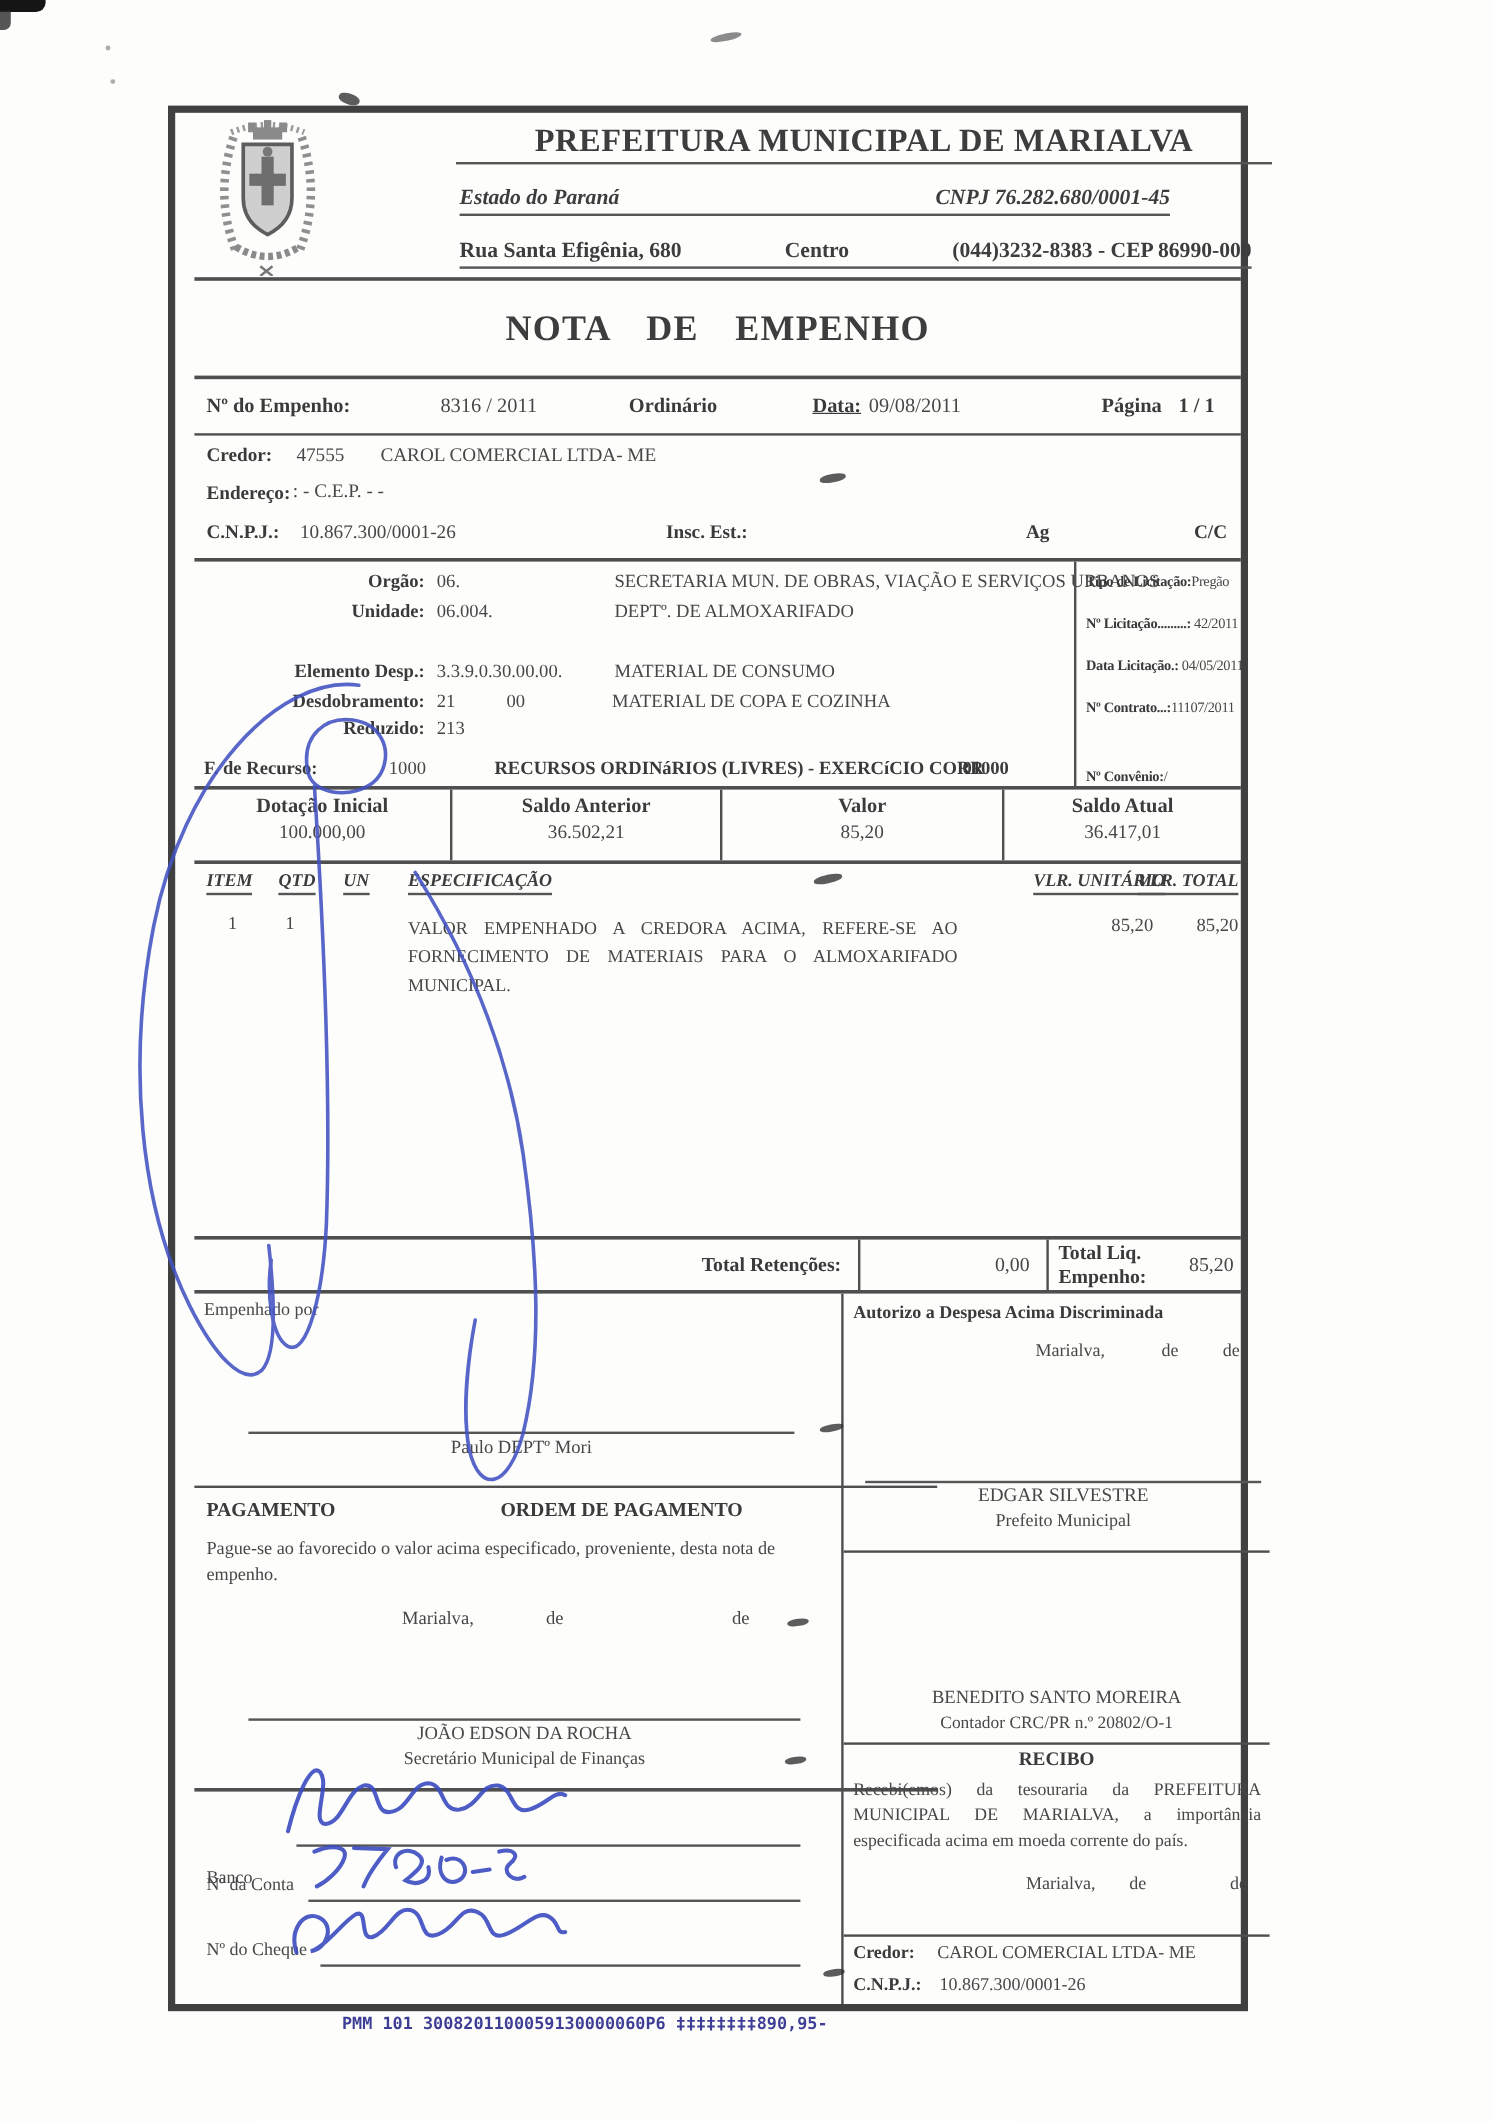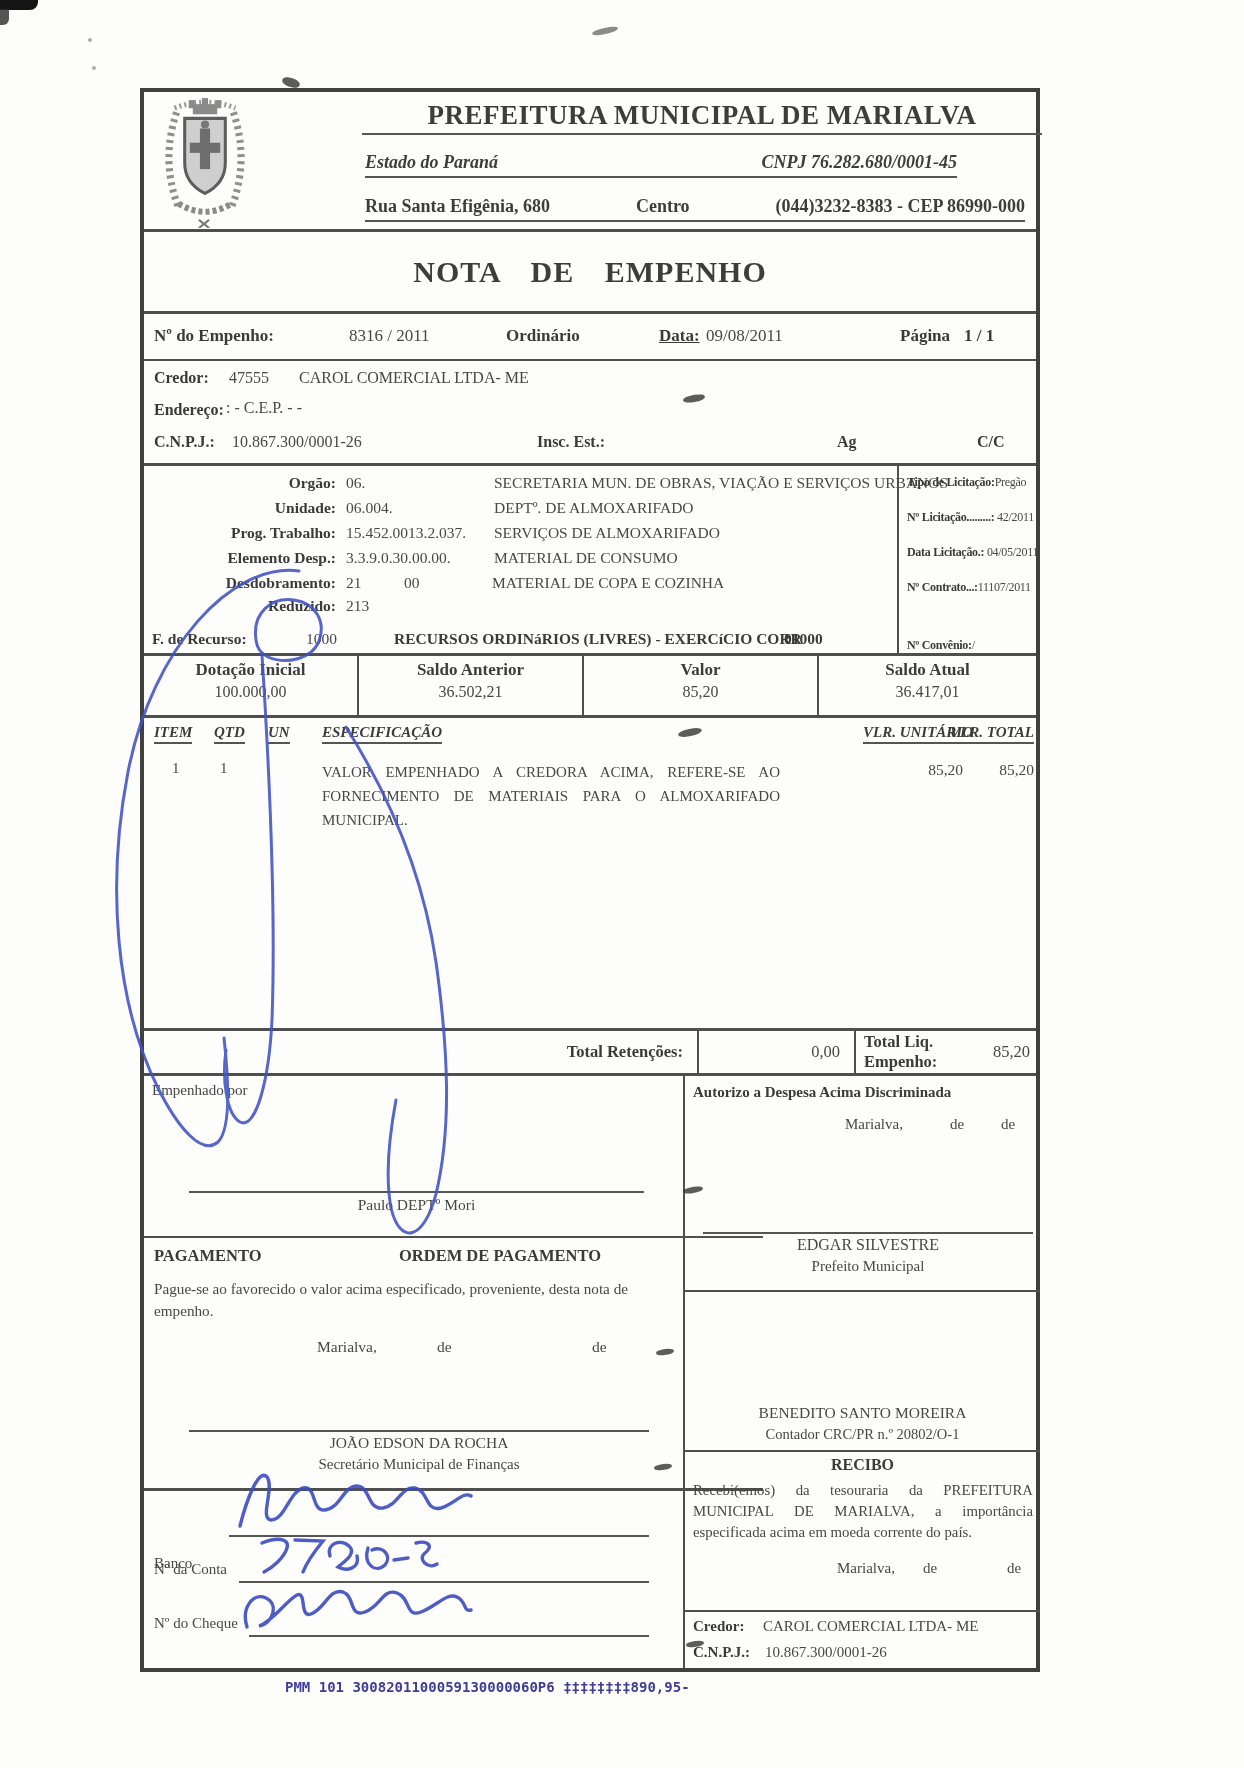--- a/index.html
+++ b/index.html
@@ -5,21 +5,21 @@
   html,body { margin:0; padding:0; background:#ffffff; }
   .page {
     position:relative; width:1244px; height:1768px; background:#fdfdfc;
     font-family:"Liberation Serif","DejaVu Serif",serif; color:#474747; overflow:hidden;
   }
   .abs { position:absolute; white-space:nowrap; }
   .bold { font-weight:bold; color:#3a3a3a; }
 
   .form {
     position:absolute; left:140px; top:88px; width:900px;
-    border:4px solid #404040; box-sizing:border-box;
+    border:6px solid #404040; box-sizing:border-box;padding-left:16px;
   }
   .form > div { box-sizing:border-box; }
 
   
   .sec-header { position:relative; height:140px; border-bottom:3px solid #4f4f4f; }
   .crest { position:absolute; left:10px; top:2px; width:102px; height:134px; }
   .h-title { position:absolute; left:218px; top:8px; width:680px; text-align:center;
     font-size:27px; font-weight:bold; color:#3d3d3d; border-bottom:2px solid #555;
     padding-bottom:2px; letter-spacing:.5px; }
   .h-line2 { position:absolute; left:221px; top:60px; width:592px; display:flex;
@@ -171,23 +171,20 @@
       <span class="abs bold" style="left:833px; top:72px;">C/C</span>
     </div>
 
     <div class="sec-orgao">
       <div class="o-row" style="top:8px;">
         <span class="o-label">Orgão:</span><span class="o-code">06.</span><span>SECRETARIA MUN. DE OBRAS, VIAÇÃO E SERVIÇOS URBANOS</span>
       </div>
       <div class="o-row" style="top:33px;">
         <span class="o-label">Unidade:</span><span class="o-code">06.004.</span><span>DEPTº. DE ALMOXARIFADO</span>
       </div>
-      <div class="o-row" style="top:58px;">
-        <span class="o-label">Prog. Trabalho:</span><span class="o-code">15.452.0013.2.037.</span><span>SERVIÇOS DE ALMOXARIFADO</span>
-      </div>
       <div class="o-row" style="top:83px;">
         <span class="o-label">Elemento Desp.:</span><span class="o-code">3.3.9.0.30.00.00.</span><span>MATERIAL DE CONSUMO</span>
       </div>
       <div class="o-row" style="top:108px;">
         <span class="o-label">Desdobramento:</span><span class="o-code narrow">21</span><span class="o-code2">00</span><span>MATERIAL DE COPA E COZINHA</span>
       </div>
       <div class="o-row" style="top:131px;">
         <span class="o-label">Reduzido:</span><span class="o-code">213</span>
       </div>
       <div>

